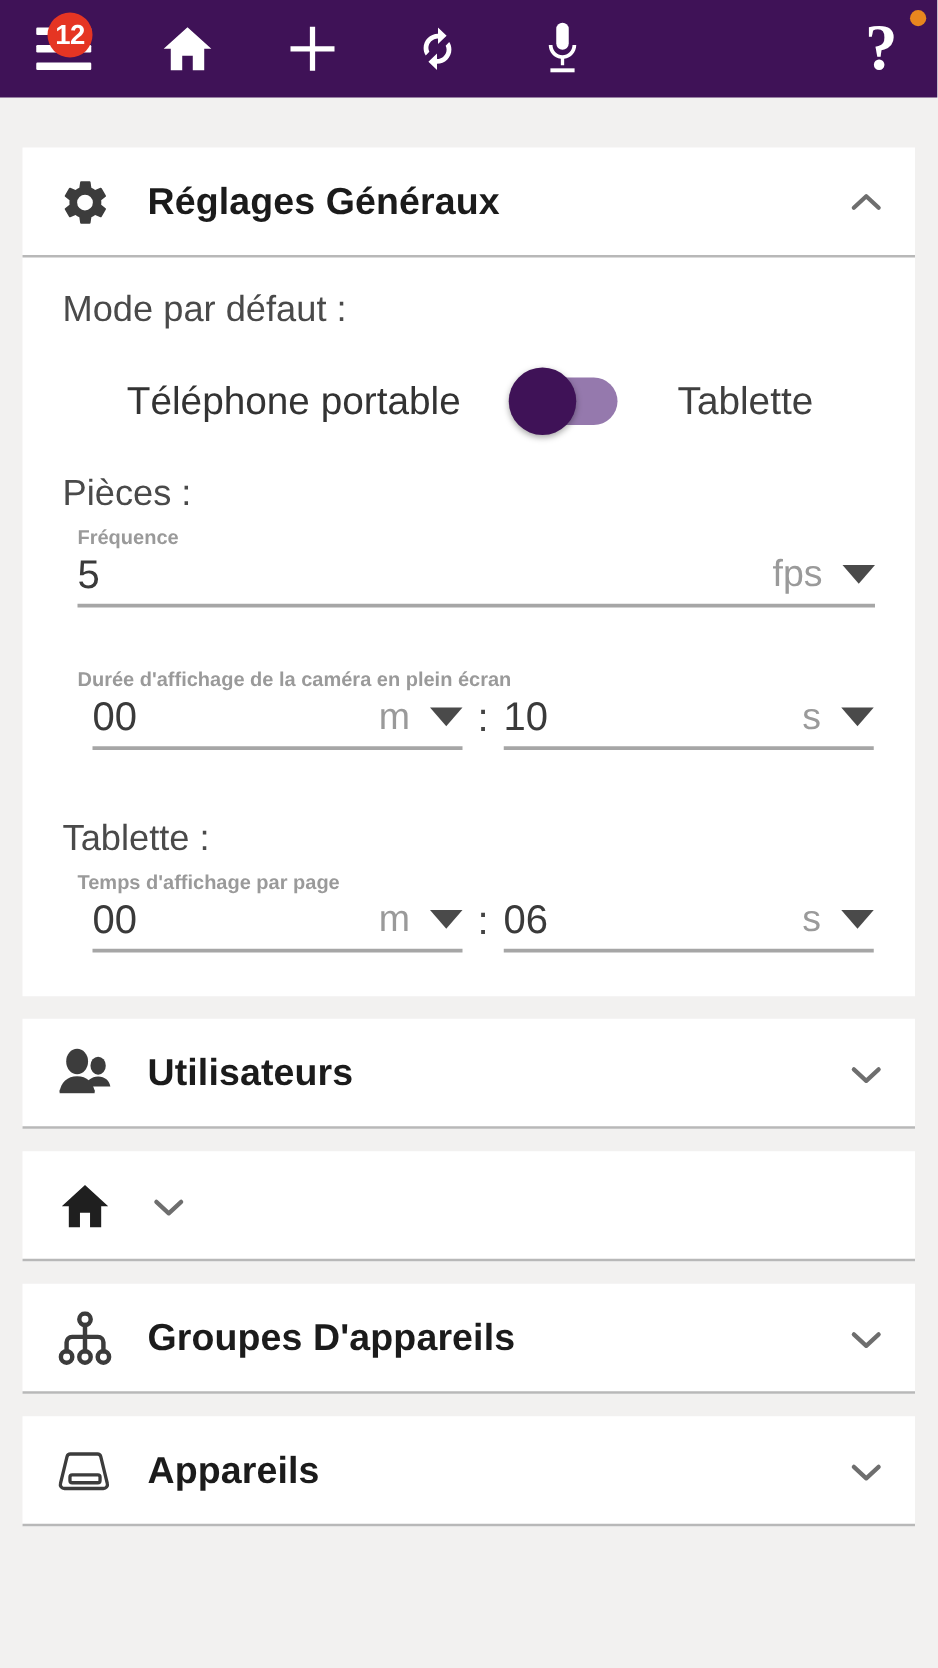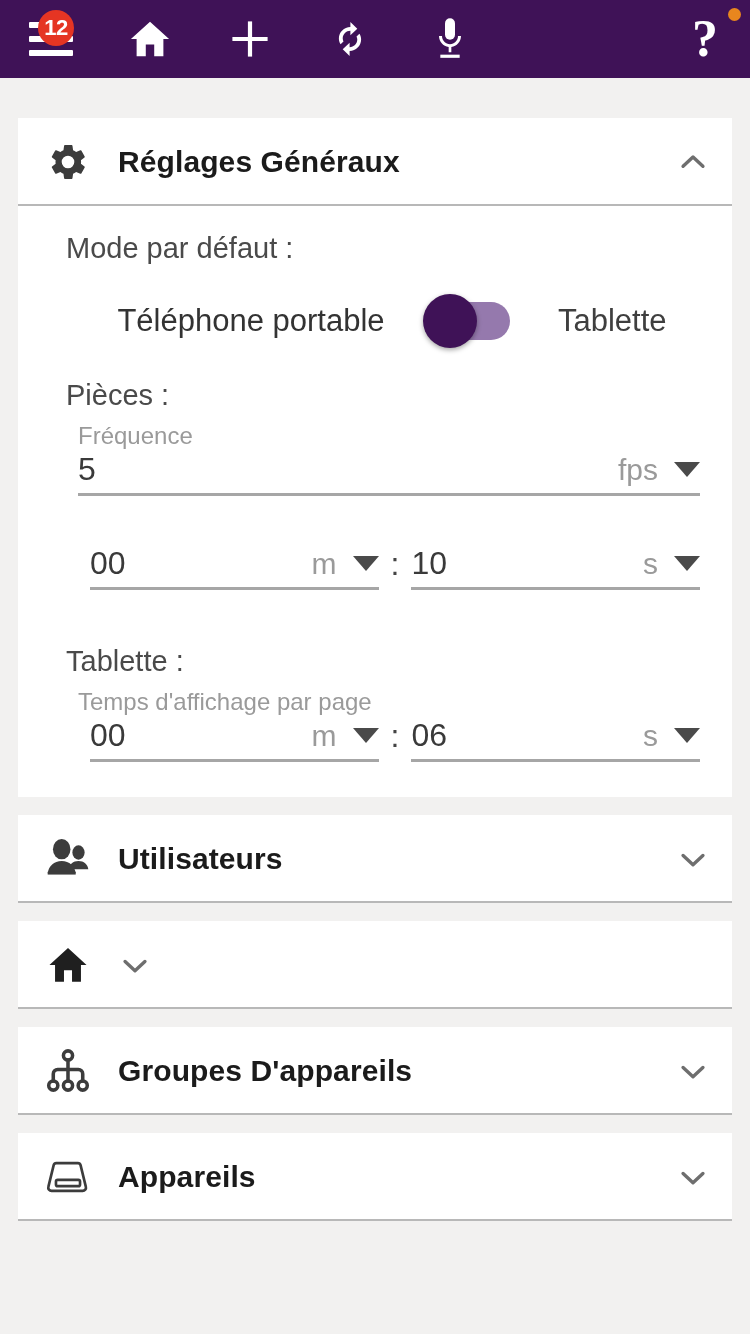--- a/index.html
+++ b/index.html
@@ -131,21 +131,21 @@
   .chev {
     width: 34px;
     height: 34px;
     flex: 0 0 auto;
     display: flex;
     align-items: center;
     justify-content: center;
   }
 
   
-  .card-body { padding: 18px 32px 34px 48px; }
+  .card-body { padding: 18px 32px 34px 32px; }
 
   .section-label {
     font-size: 29px;
     color: #4a4a4a;
     font-weight: 300;
     margin-top: 8px;
     margin-bottom: 10px;
   }
 
   .mode-row {
@@ -184,23 +184,23 @@
   .mode-right {
     font-size: 31px;
     color: #3f3f3f;
     font-weight: 300;
     margin-left: 48px;
   }
 
   
   .field-group { padding-left: 12px; margin-top: 4px; }
   .field-label {
-    font-size: 24px;
+    font-size: 16px;
     color: #9a9a9a;
-    font-weight: 400;
+    font-weight: 700;
     margin-bottom: 2px;
   }
   .field-line {
     display: flex;
     align-items: flex-end;
     border-bottom: 3px solid #a6a6a6;
     padding-bottom: 6px;
   }
   .field-value {
     font-size: 32px;
@@ -339,20 +339,21 @@
         <div class="field-line">
           <div class="field-value">5</div>
           <div class="field-unit">fps</div>
           <div class="caret"></div>
         </div>
       </div>
 
       <div class="block-gap"></div>
 
       <div class="field-group">
+        <div class="field-label">Durée d'affichage de la caméra en plein écran</div>
         <div class="time-row">
           <div class="time-field">
             <div class="field-line">
               <div class="field-value">00</div>
               <div class="field-unit">m</div>
               <div class="caret"></div>
             </div>
           </div>
           <div class="time-sep">:</div>
           <div class="time-field">

